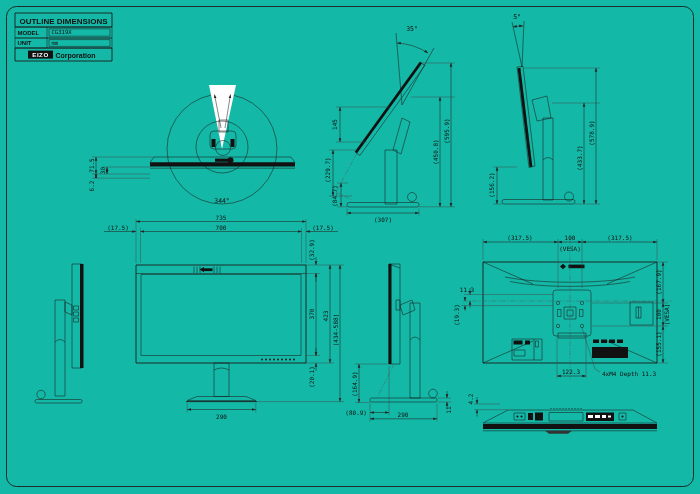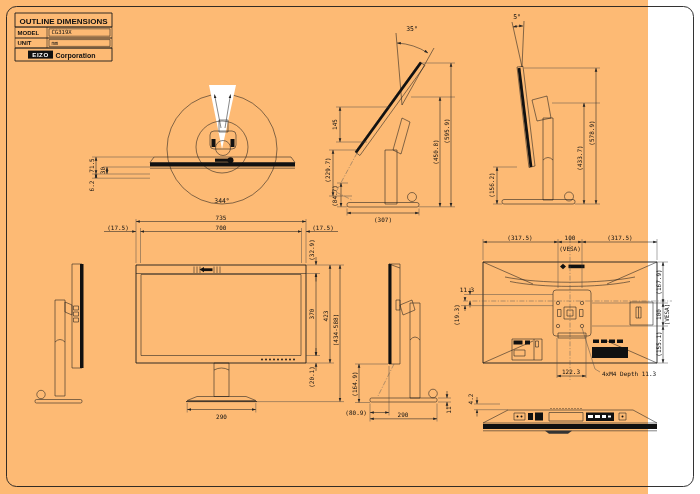--- a/index.html
+++ b/index.html
@@ -1,16 +1,16 @@
 <!DOCTYPE html>
 <html><head>
 <meta charset="utf-8">
 <style>
   html,body{margin:0;padding:0;background:#fff;width:700px;height:494px;overflow:hidden;}
-  .sheet{position:relative;width:648px;height:494px;background:#fdba74;}
+  .sheet{position:relative;width:700px;height:494px;background:#14b8a6;}
   svg{position:absolute;left:0;top:0;}
   text{font-family:"DejaVu Sans Mono",monospace;font-size:6px;fill:#111;}
   .tb-title{font-family:"Liberation Sans",sans-serif;font-size:8px;font-weight:bold;}
   .tb-lab{font-family:"Liberation Sans",sans-serif;font-size:6px;font-weight:bold;}
   .tb-val{font-family:"DejaVu Sans Mono",monospace;font-size:5.6px;}
   .tb-corp{font-family:"Liberation Sans",sans-serif;font-size:7px;font-weight:bold;}
   .tb-logo{font-family:"Liberation Sans",sans-serif;font-size:6.2px;font-weight:bold;fill:#fff;letter-spacing:.5px;}
   .ang{font-size:6.4px;}
   .ol{fill:none;stroke:#1c1c1c;stroke-width:0.9;stroke-linejoin:round;}
   .ol2{fill:none;stroke:#1c1c1c;stroke-width:0.55;stroke-linejoin:round;}

